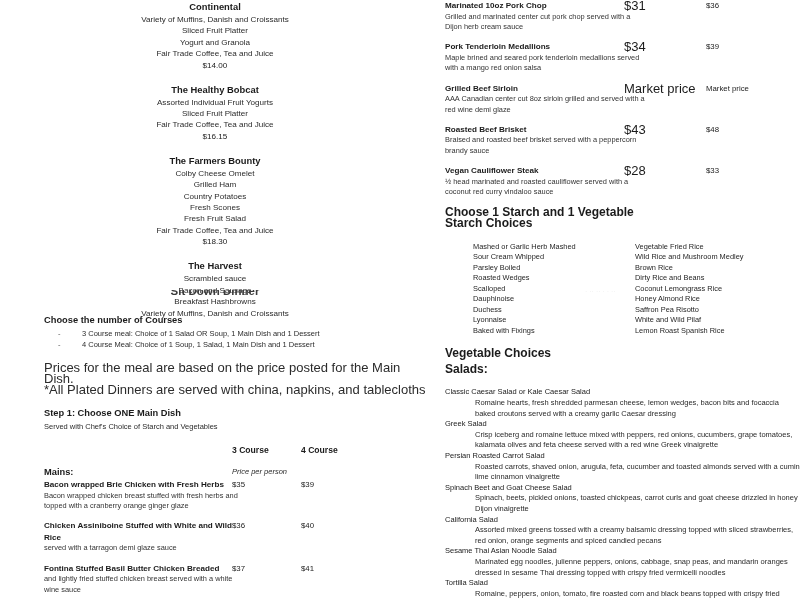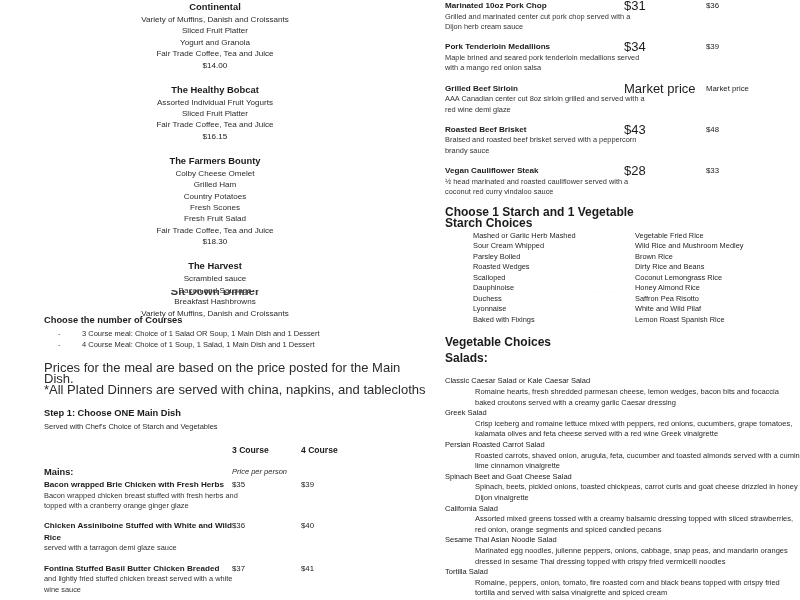--- a/index.html
+++ b/index.html
@@ -185,21 +185,21 @@
 
   .r-head {
     font-weight: bold;
     font-size: 12px;
     line-height: 11.6px;
     padding-left: 13px;
   }
   .two-col-list {
     display: flex;
     padding-left: 13px;
-    margin-top: 1px;
+    margin-top: 12px;
   }
   .two-col-list .lcol { width: 190px; padding-left: 28px; box-sizing: border-box; }
   .two-col-list .rcol { width: 165px; }
   .two-col-list li {
     list-style: none;
     font-size: 7.4px;
     line-height: 10.5px;
     color: #252525;
   }
   .two-col-list ul { margin: 0; padding: 0; }

